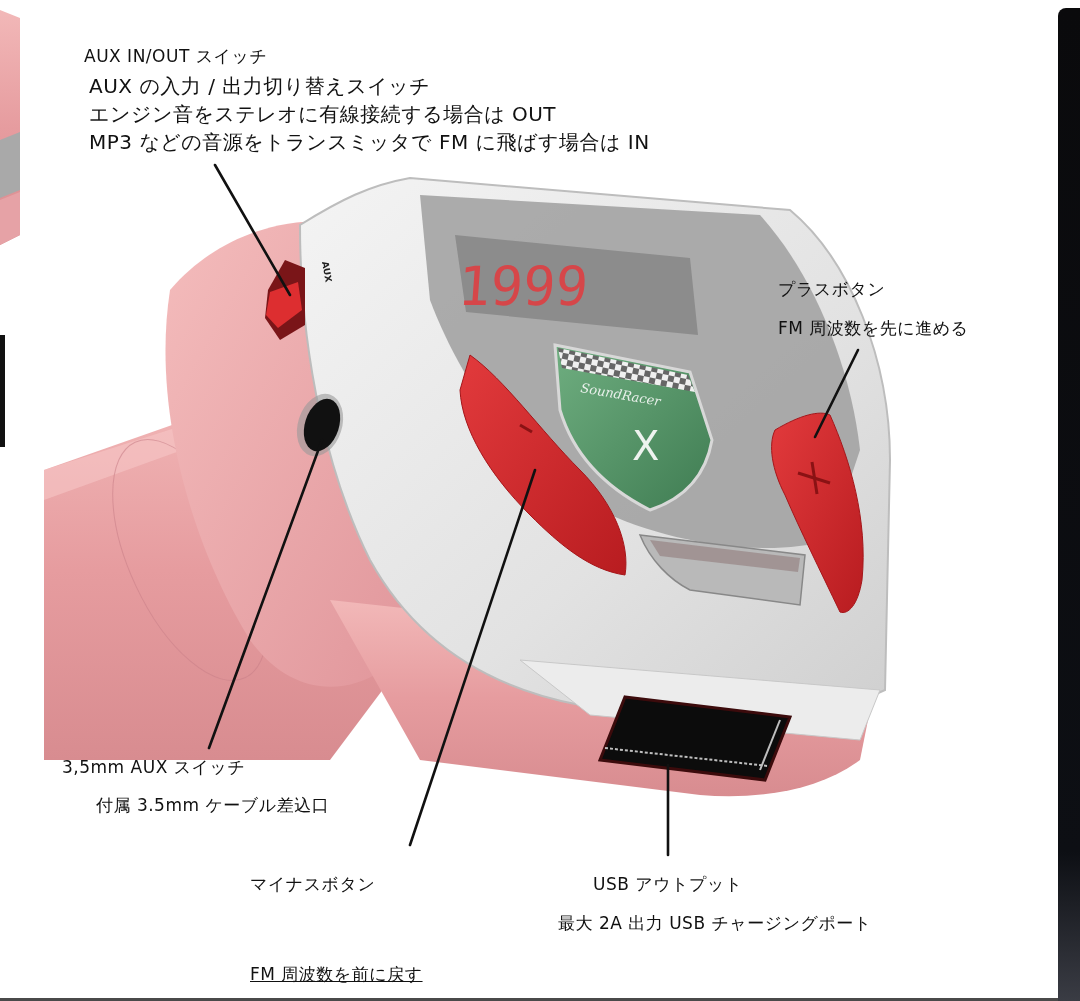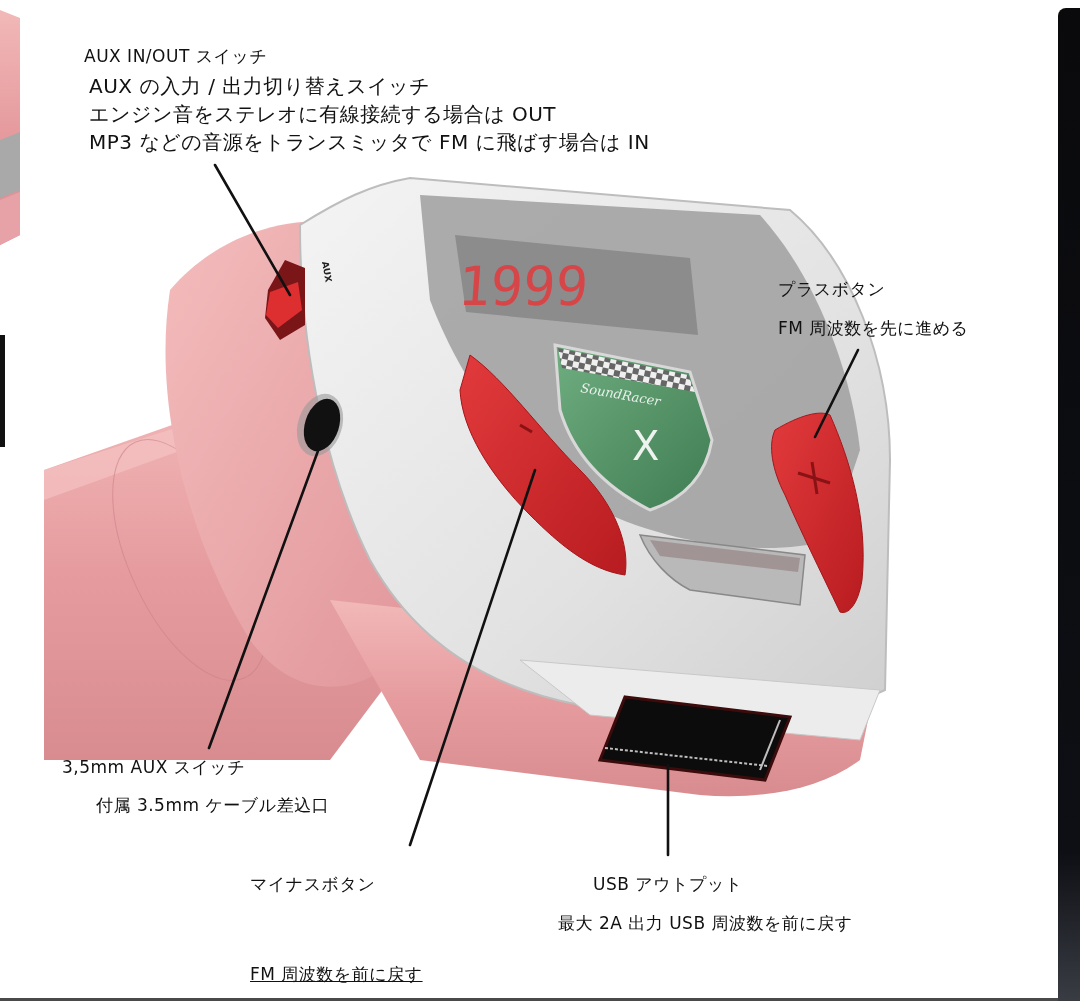--- a/index.html
+++ b/index.html
@@ -156,18 +156,18 @@
     <div class="label" style="left:62px; top:797px;margin-left:34px;">付属 3.5mm ケーブル差込口</div>
   </div>
 
   <div>
     <div class="label" style="left:250px; top:876px;">マイナスボタン</div>
     <div class="label" style="left:250px; top:966px;text-decoration:underline;">FM 周波数を前に戻す</div>
   </div>
 
   <div>
     <div class="label" style="left:558px; top:876px;margin-left:35px;">USB アウトプット</div>
-    <div class="label" style="left:558px; top:915px;">最大 2A 出力 USB 周波数を前に戻す</div>
+    <div class="label" style="left:558px; top:915px;">最大 2A 出力 USB チャージングポート</div>
   </div>
 </div>
 
 <div class="right-edge"></div>
 <div class="bottom-line"></div>
 
 </body></html>

